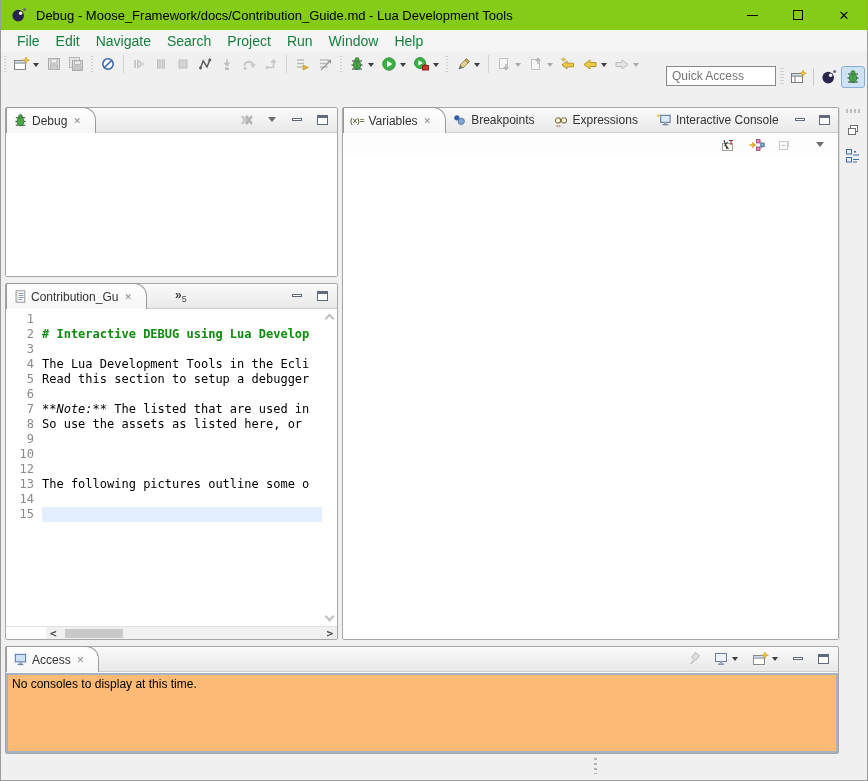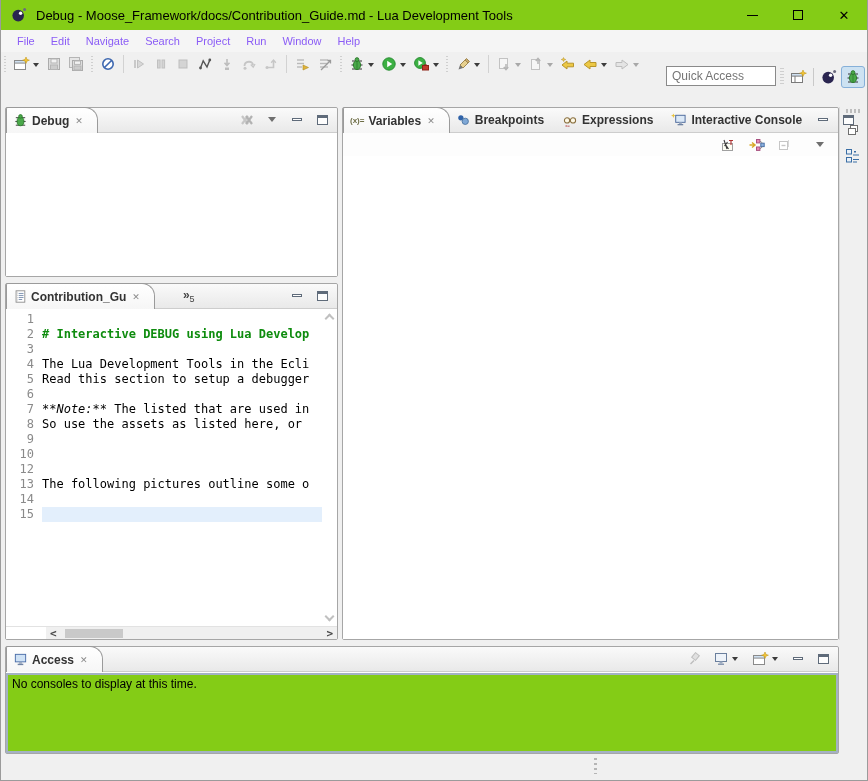--- a/index.html
+++ b/index.html
@@ -14,21 +14,21 @@
   .titlebar .title-text { font-size:13px; color:#000; }
   .win-controls { margin-left:auto; display:flex; height:30px; }
   .win-btn { width:46px; height:30px; display:flex; align-items:center; justify-content:center; }
   .glyph-min { width:11px; height:1px; background:#000; }
   .glyph-max { width:10px; height:10px; border:1px solid #000; }
   .glyph-close { font-size:13px; color:#000; line-height:1; }
 
   
   .menubar { position:absolute; left:0; top:30px; width:100%; height:22px; background:#f5f5f5;
              display:flex; align-items:center; padding-left:8px; }
-  .menu-item { font-size:11px; color:#8b5cf6; padding:2px 8px; }
+  .menu-item { font-size:14px; color:#15803d; padding:2px 8px; }
 
   
   .toolbar { position:absolute; left:0; top:52px; width:100%; height:24px; background:#f0f0f0;
              display:flex; align-items:center; }
   .tb-handle { width:5px; height:16px; margin:0 2px;
                background:repeating-linear-gradient(to bottom,#cfcfcf 0 1px,transparent 1px 3px);
                background-size:2px 100%; background-repeat:repeat-y; background-position:1px 0; }
   .tb-sep { width:1px; height:18px; background:#d2d2d2; margin:0 4px; }
   .tb-btn { display:flex; align-items:center; height:22px; padding:0 2px; border:1px solid transparent; border-radius:3px; }
   .dd { width:0; height:0; border-left:3px solid transparent; border-right:3px solid transparent;
@@ -49,21 +49,21 @@
   .persp-sep { width:1px; height:18px; background:#c9c9c9; margin:0 3px; }
 
   
   .panel { position:absolute; background:#fff; border:1px solid #a6a6a6; border-radius:2px; }
   .panel-hdr { height:25px; background:linear-gradient(#fafafa,#e9e9e9); border-bottom:1px solid #cdcdcd;
                display:flex; align-items:flex-end; position:relative; border-radius:2px 2px 0 0; }
   .tab { display:flex; align-items:center; height:25px; padding:0 8px 0 6px; font-size:12px; color:#333;
          position:relative; }
   .tab.sel { background:linear-gradient(#ffffff,#f6f6f6); border:1px solid #9a9a9a; border-bottom:none;
              border-radius:2px 13px 0 0; margin-bottom:-1px; padding-right:14px; z-index:2; height:26px; }
-  .tab .tab-label { margin:11px 4px; white-space:nowrap;font-weight:bold; }
+  .tab .tab-label { margin:11px 4px; white-space:nowrap; }
   .tab-close { font-size:9px; color:#8b8b8b; font-weight:bold; margin-left:2px; }
   .hdr-actions { margin-left:auto; display:flex; align-items:center; gap:7px; padding-right:6px; height:25px; }
   .hbtn { display:flex; align-items:center; justify-content:center; width:18px; height:18px; }
   .glyph-vmin { width:10px; height:3px; border:1px solid #5f6b7a; background:#fdfdfd; }
   .glyph-vmax { width:11px; height:10px; border:1px solid #5f6b7a; border-top-width:3px; background:#fdfdfd; }
   .vmenu-tri { width:0; height:0; border-left:4px solid transparent; border-right:4px solid transparent;
                border-top:5px solid #6f6f6f; }
 
   
   .ed-body { position:absolute; left:0; right:0; top:26px; bottom:0; background:#fff; overflow:hidden;
@@ -85,21 +85,21 @@
   .hs-arrow { font-size:11px; font-weight:bold; color:#4a4a4a; padding:0 4px; line-height:11px; }
   .hs-thumb { width:58px; height:9px; background:#c9c9c9; margin-left:4px; }
   .hs-fill { flex:1; }
 
   
   .view-toolbar { height:23px; display:flex; align-items:center; justify-content:flex-end; gap:8px;
                   padding-right:8px; background:#fdfdfd; }
   .view-toolbar .hbtn { width:20px; }
 
   
-  .console-box { position:absolute; left:0px; right:0px; top:26px; bottom:0px; background:#84cc16;
+  .console-box { position:absolute; left:0px; right:0px; top:26px; bottom:0px; background:#fdba74;
                  border:2px solid #a4b2c4; }
   .console-msg { font-size:12px; color:#000; padding:2px 4px; }
 
   
   .tray { position:absolute; right:2px; top:107px; width:24px; height:533px; display:flex;
           flex-direction:column; align-items:center; }
   .tray-handle { width:14px; height:4px; margin:2px 0 6px 0;
                  background:repeating-linear-gradient(to right,#bdbdbd 0 2px,transparent 2px 4px); }
   .tray-btn { width:22px; height:22px; display:flex; align-items:center; justify-content:center; margin-bottom:4px; }
   .tray-sep { position:absolute; right:27px; top:107px; width:1px; height:533px; background:#dcdcdc; }

